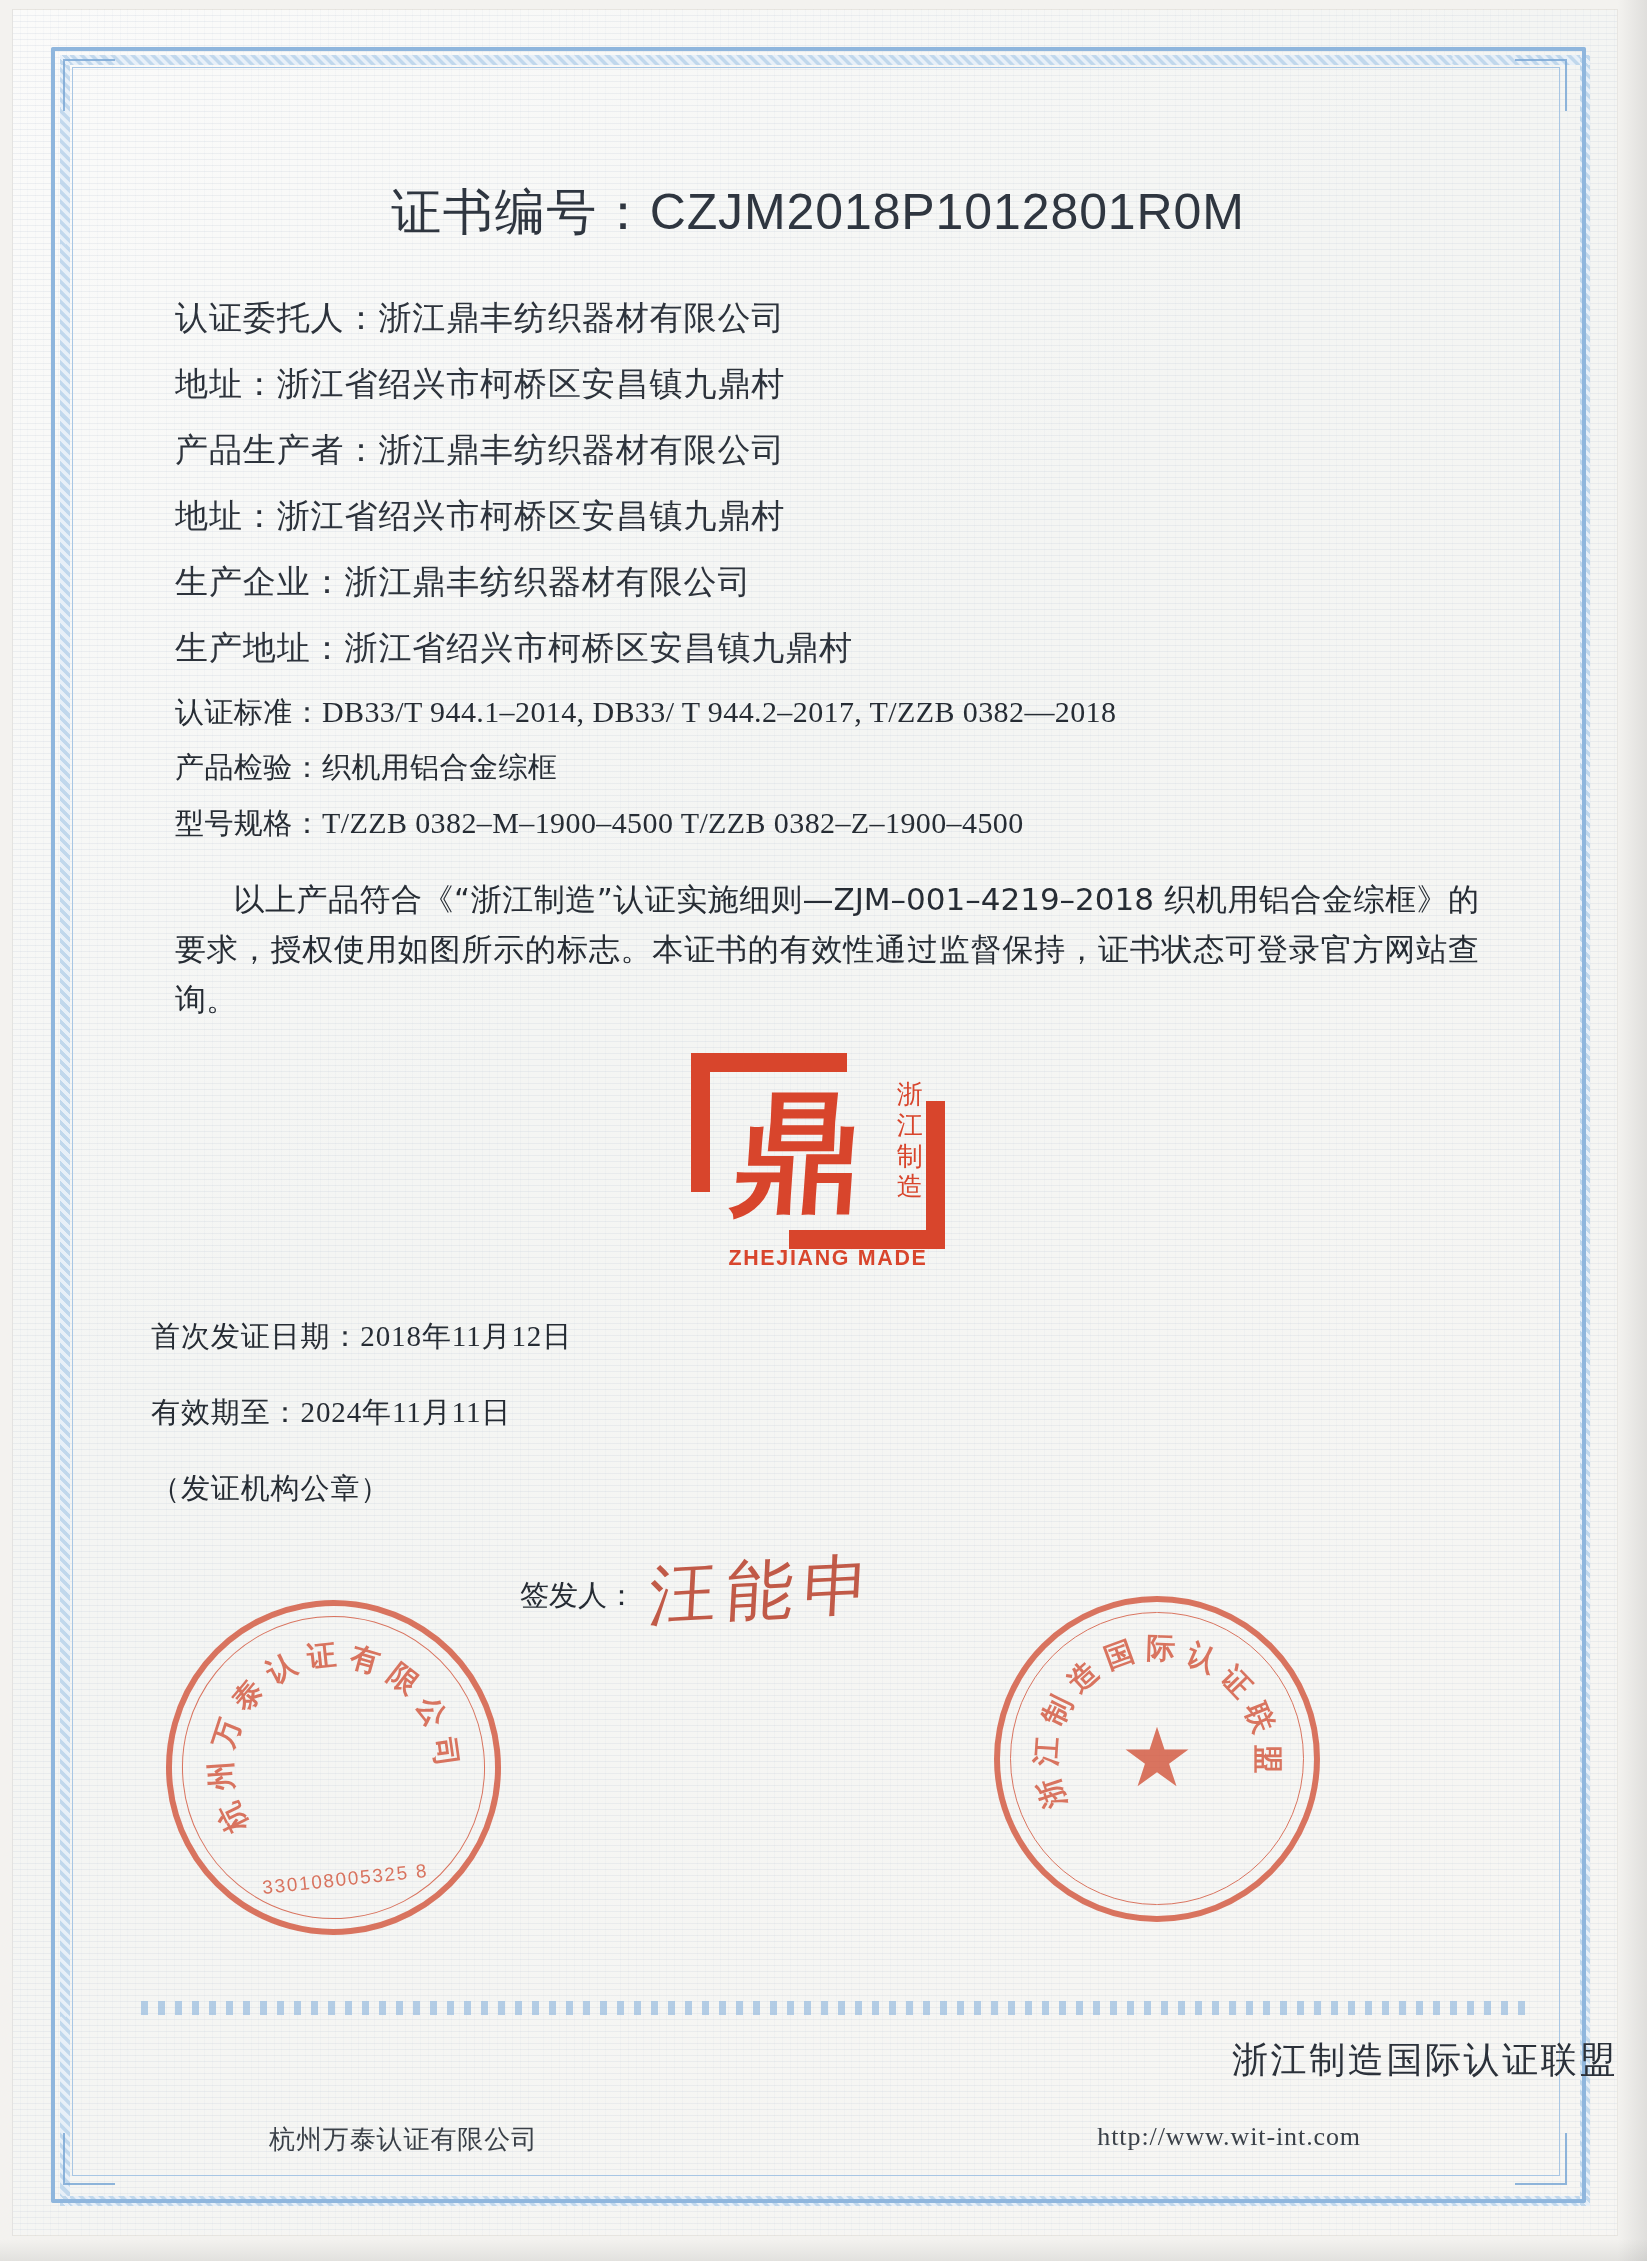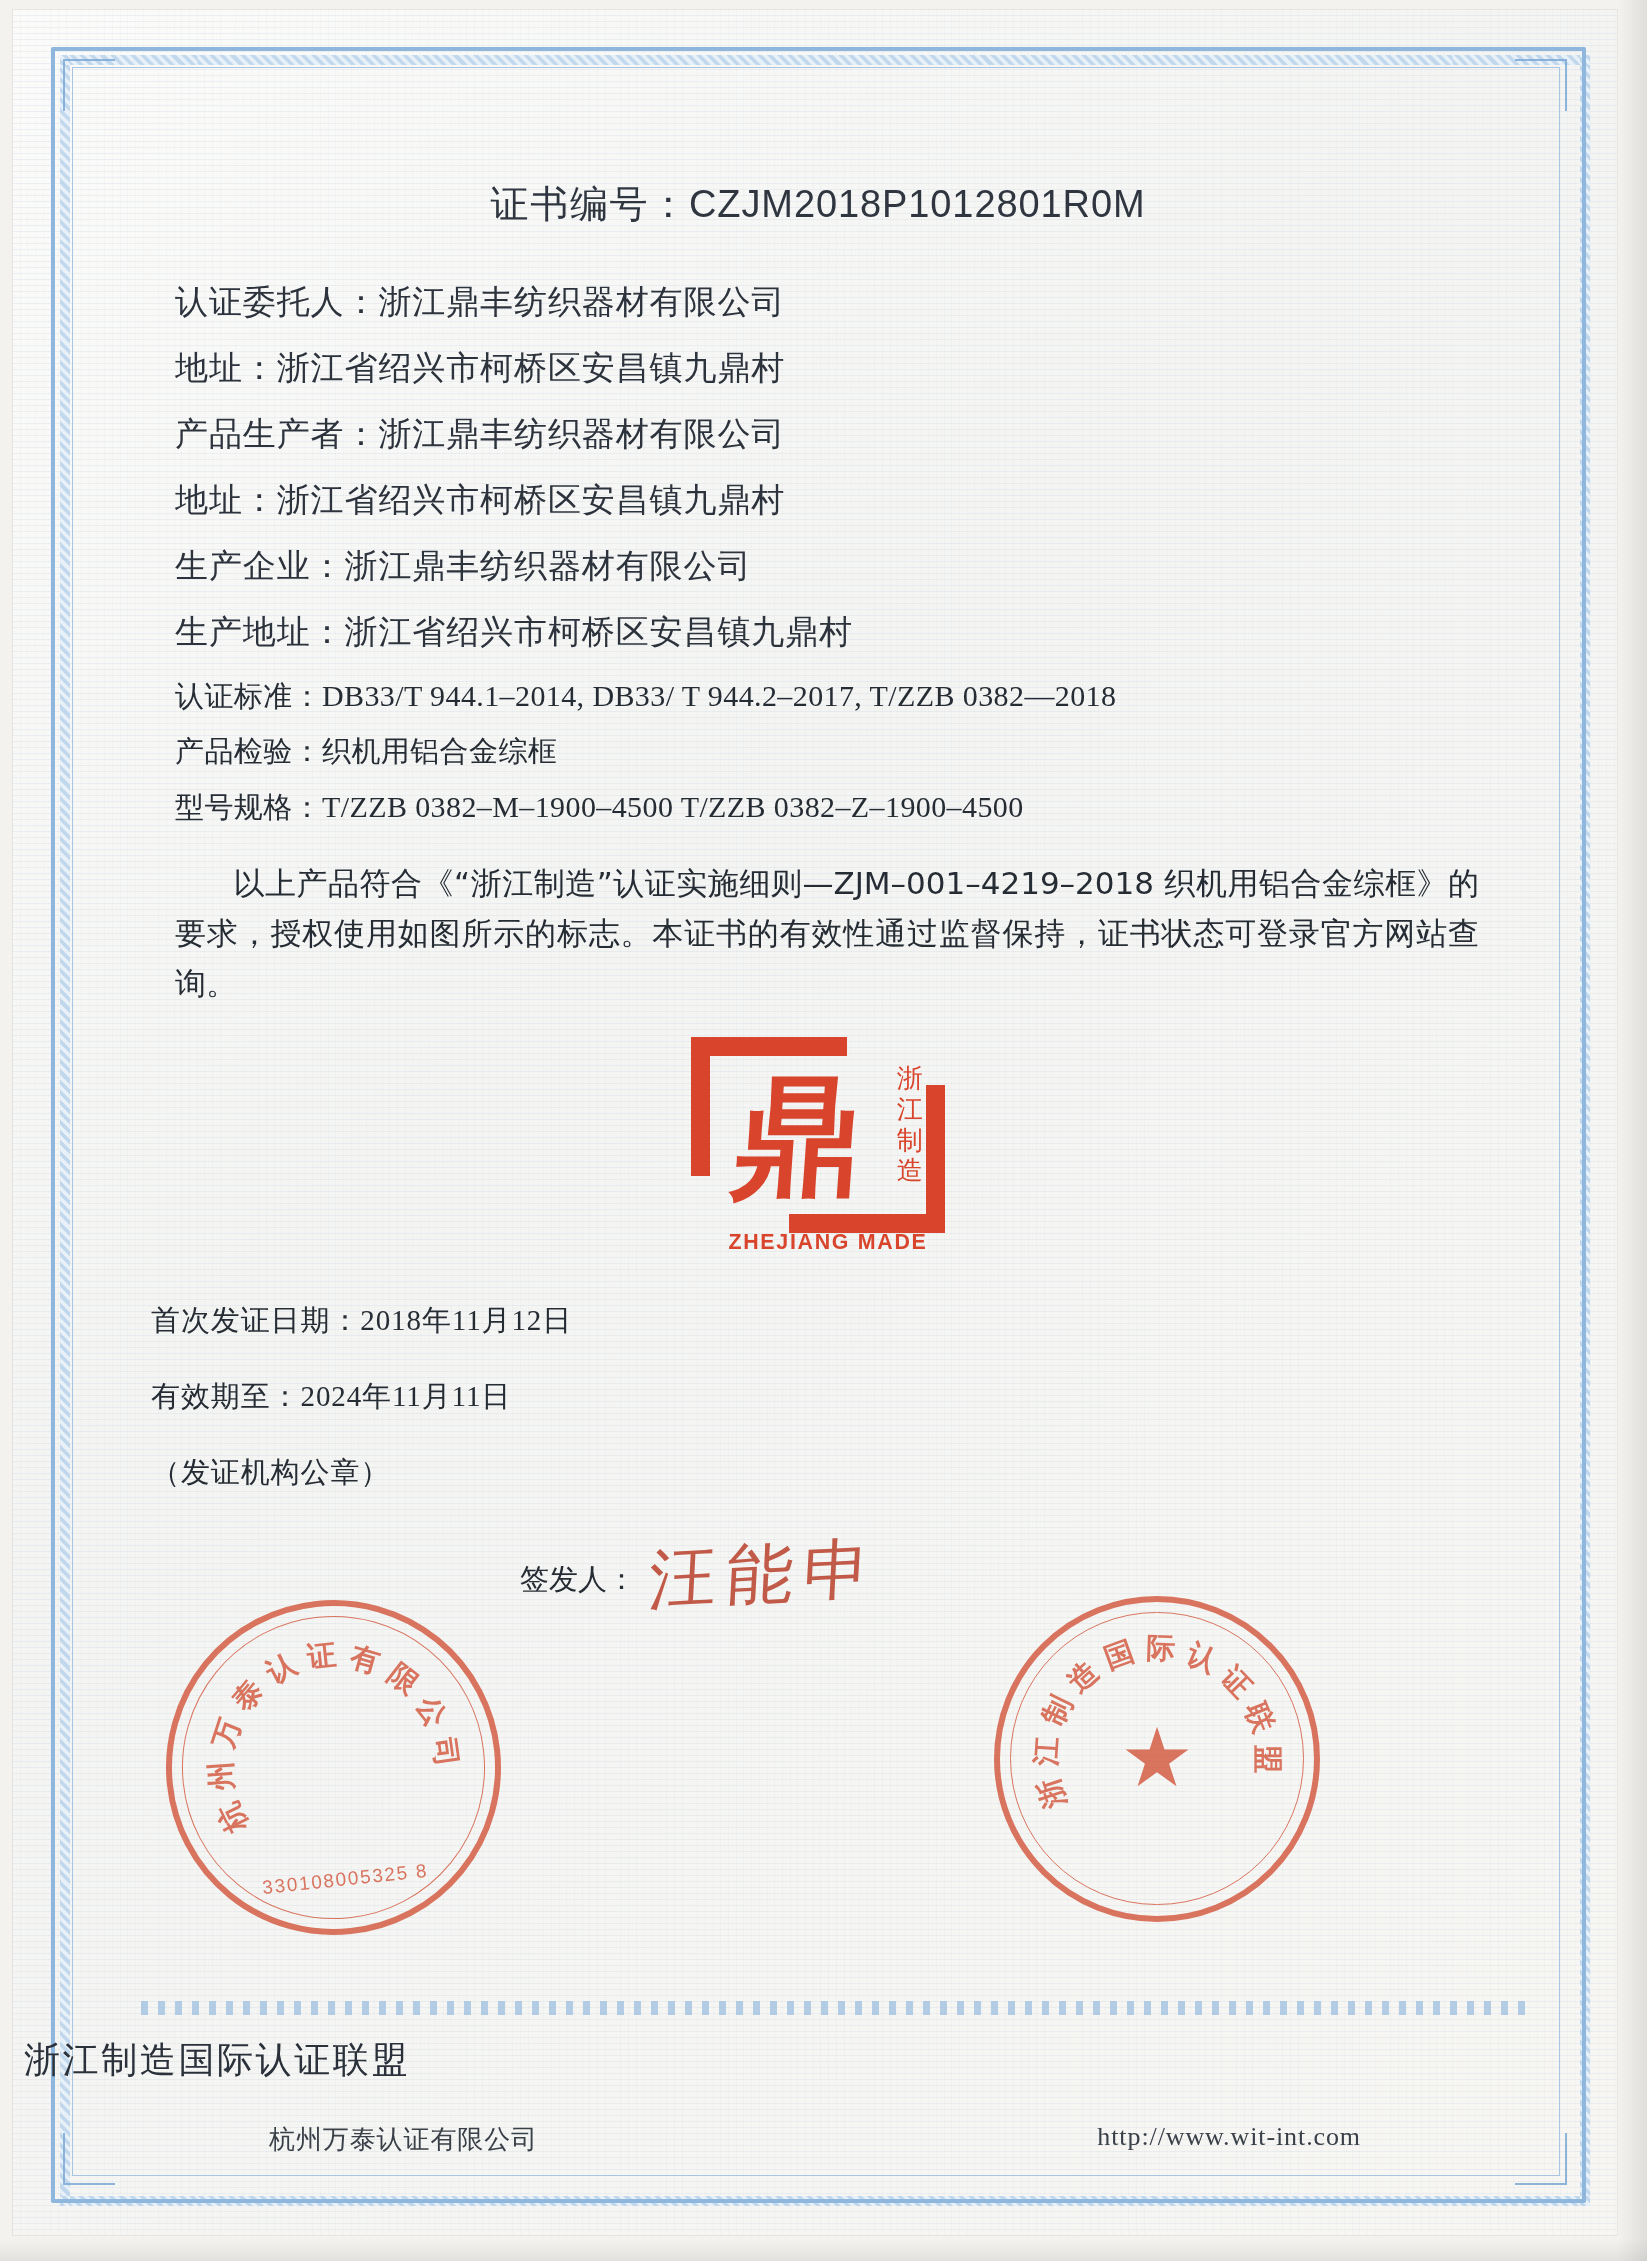--- a/index.html
+++ b/index.html
@@ -119,21 +119,21 @@
     font-size: 74px;
     font-weight: 700;
     letter-spacing: 15.4px;
     color: #3e4550;
     margin-top: 77px;
     text-shadow: 0 0 0.9px rgba(60,70,85,.5);
   }
 
   .cert-number {
     text-align: center;
-    font-size: 38px;
+    font-size: 50px;
     color: #2f3640;
     margin-top: 67px;
     letter-spacing: 0.9px;
     font-family: "Liberation Sans", sans-serif;
   }
   .cert-number .cn-label {
     font-family: "DejaVu Sans", sans-serif;
     letter-spacing: 1.7px;
   }
 
@@ -349,21 +349,21 @@
       90deg,
       #9dbfe0 0px, #9dbfe0 6.9px,
       rgba(255,255,255,0) 6.9px, rgba(255,255,255,0) 17px
     );
     opacity: .75;
   }
   .footer-org {
     position: absolute;
     left: 12px; right: 0;
     bottom: 151px;
-    text-align: left;
+    text-align: right;
     font-family: "DejaVu Sans", sans-serif;
     font-size: 36px;
     color: #2b313a;
     letter-spacing: 2.6px;
   }
   .footer-row {
     position: absolute;
     left: 257px;
     right: 257px;
     bottom: 79px;

